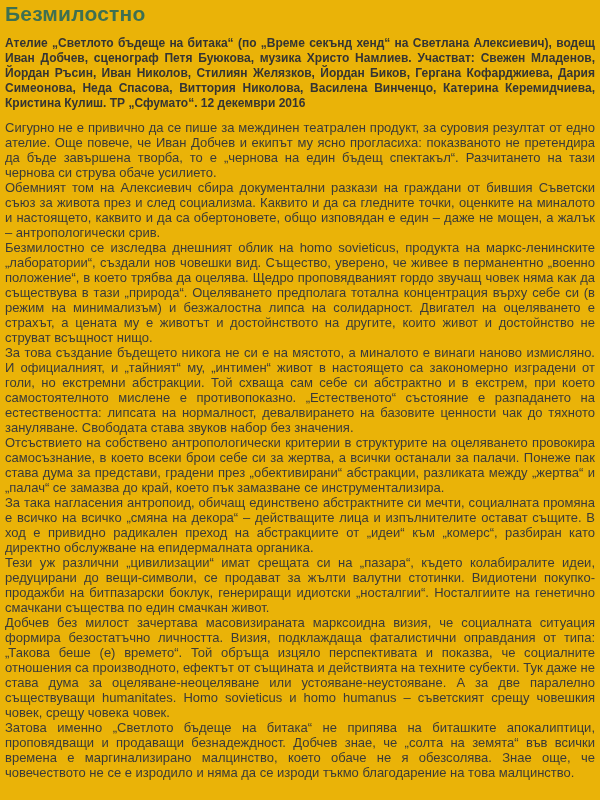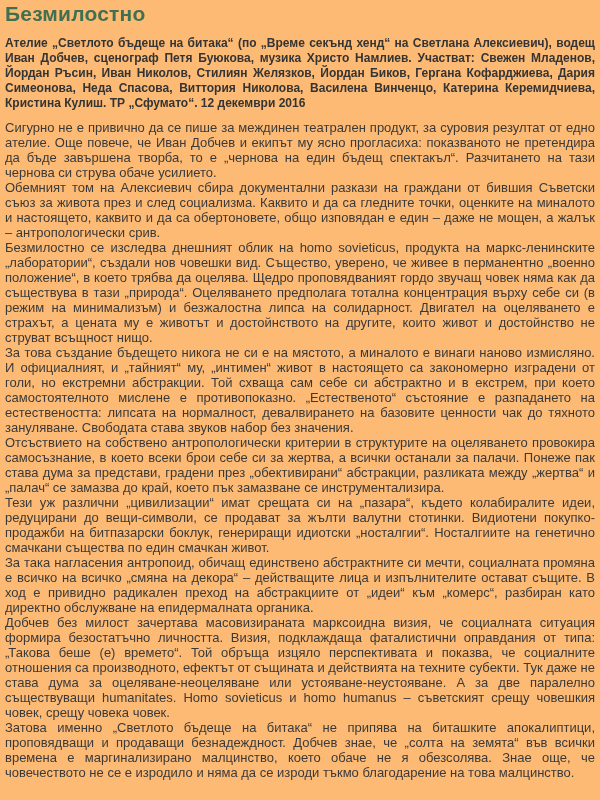--- a/index.html
+++ b/index.html
@@ -11,21 +11,21 @@
     width: 600px;
     height: 800px;
     overflow: hidden;
     font-family: "Liberation Sans", "DejaVu Sans", sans-serif;
   }
   .page {
     box-sizing: border-box;
     width: 600px;
     height: 800px;
     padding: 2px 5px 0 5px;
-    background: #fdba74;
+    background: #eab308;
   }
   .article-title {
     margin: 0 0 11px 0;
     font-size: 21px;
     font-weight: bold;
     letter-spacing: 0.2px;
     color: #3e7051;
     line-height: 1.1;
   }
   .credits {
@@ -50,17 +50,17 @@
 <div class="page">
   <h1 class="article-title">Безмилостно</h1>
 
   <p class="credits">Ателие „Светлото бъдеще на битака“ (по „Време секънд хенд“ на Светлана Алексиевич), водещ Иван Добчев, сценограф Петя Буюкова, музика Христо Намлиев. Участват: Свежен Младенов, Йордан Ръсин, Иван Николов, Стилиян Желязков, Йордан Биков, Гергана Кофарджиева, Дария Симеонова, Неда Спасова, Виттория Николова, Василена Винченцо, Катерина Керемидчиева, Кристина Кулиш. ТР „Сфумато“. 12 декември 2016</p>
 
   <p class="body-paragraph">Сигурно не е привично да се пише за междинен театрален продукт, за суровия резултат от едно ателие. Още повече, че Иван Добчев и екипът му ясно прогласиха: показваното не претендира да бъде завършена творба, то е „чернова на един бъдещ спектакъл“. Разчитането на тази чернова си струва обаче усилието.</p>
   <p class="body-paragraph">Обемният том на Алексиевич сбира документални разкази на граждани от бившия Съветски съюз за живота през и след социализма. Каквито и да са гледните точки, оценките на миналото и настоящето, каквито и да са обертоновете, общо изповядан е един – даже не мощен, а жалък – антропологически срив.</p>
   <p class="body-paragraph">Безмилостно се изследва днешният облик на homo sovieticus, продукта на маркс-ленинските „лаборатории“, създали нов човешки вид. Същество, уверено, че живее в перманентно „военно положение“, в което трябва да оцелява. Щедро проповядваният гордо звучащ човек няма как да съществува в тази „природа“. Оцеляването предполага тотална концентрация върху себе си (в режим на минимализъм) и безжалостна липса на солидарност. Двигател на оцеляването е страхът, а цената му е животът и достойнството на другите, които живот и достойнство не струват всъщност нищо.</p>
   <p class="body-paragraph">За това създание бъдещето никога не си е на мястото, а миналото е винаги наново измисляно. И официалният, и „тайният“ му, „интимен“ живот в настоящето са закономерно изградени от голи, но екстремни абстракции. Той схваща сам себе си абстрактно и в екстрем, при което самостоятелното мислене е противопоказно. „Естественото“ състояние е разпадането на естествеността: липсата на нормалност, девалвирането на базовите ценности чак до тяхното зануляване. Свободата става звуков набор без значения.</p>
   <p class="body-paragraph">Отсъствието на собствено антропологически критерии в структурите на оцеляването провокира самосъзнание, в което всеки брои себе си за жертва, а всички останали за палачи. Понеже пак става дума за представи, градени през „обективирани“ абстракции, разликата между „жертва“ и „палач“ се замазва до край, което пък замазване се инструментализира.</p>
+  <p class="body-paragraph">За така нагласения антропоид, обичащ единствено абстрактните си мечти, социалната промяна е всичко на всичко „смяна на декора“ – действащите лица и изпълнителите остават същите. В ход е привидно радикален преход на абстракциите от „идеи“ към „комерс“, разбиран като директно обслужване на епидермалната органика.</p>
   <p class="body-paragraph">Тези уж различни „цивилизации“ имат срещата си на „пазара“, където колабиралите идеи, редуцирани до вещи-символи, се продават за жълти валутни стотинки. Видиотени покупко-продажби на битпазарски боклук, генериращи идиотски „носталгии“. Носталгиите на генетично смачкани същества по един смачкан живот.</p>
-  <p class="body-paragraph">За така нагласения антропоид, обичащ единствено абстрактните си мечти, социалната промяна е всичко на всичко „смяна на декора“ – действащите лица и изпълнителите остават същите. В ход е привидно радикален преход на абстракциите от „идеи“ към „комерс“, разбиран като директно обслужване на епидермалната органика.</p>
   <p class="body-paragraph">Добчев без милост зачертава масовизираната марксоидна визия, че социалната ситуация формира безостатъчно личността. Визия, подклаждаща фаталистични оправдания от типа: „Такова беше (е) времето“. Той обръща изцяло перспективата и показва, че социалните отношения са производното, ефектът от същината и действията на техните субекти. Тук даже не става дума за оцеляване-неоцеляване или устояване-неустояване. А за две паралелно съществуващи humanitates. Homo sovieticus и homo humanus – съветският срещу човешкия човек, срещу човека човек.</p>
   <p class="body-paragraph">Затова именно „Светлото бъдеще на битака“ не припява на биташките апокалиптици, проповядващи и продаващи безнадеждност. Добчев знае, че „солта на земята“ във всички времена е маргинализирано малцинство, което обаче не я обезсолява. Знае още, че човечеството не се е изродило и няма да се изроди тъкмо благодарение на това малцинство.</p>
 </div>
 
 </body></html>

